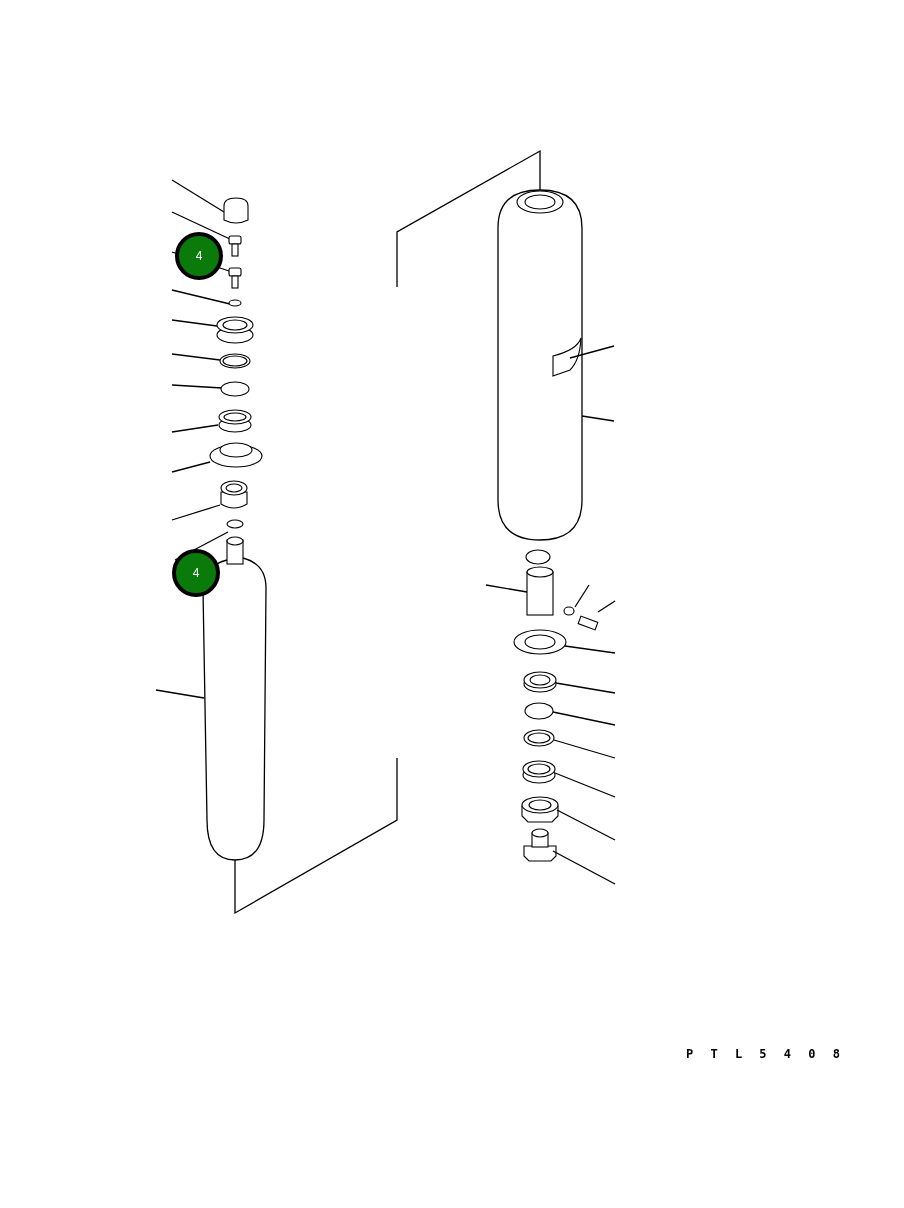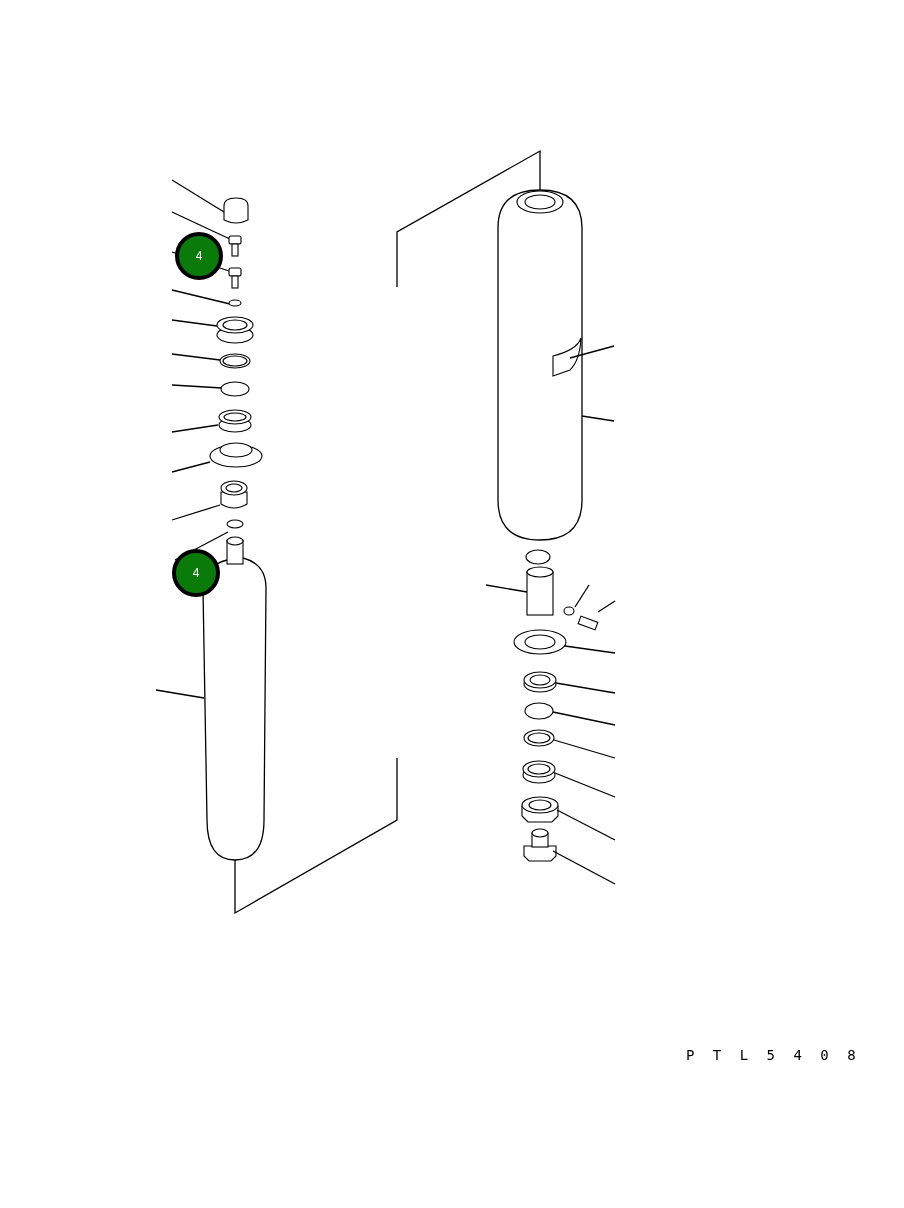--- a/index.html
+++ b/index.html
@@ -1,21 +1,21 @@
 <!DOCTYPE html>
 <html><head>
 <meta charset="utf-8">
 <style>
   html, body { margin: 0; padding: 0; background: #ffffff; }
   body { width: 904px; height: 1208px; position: relative; overflow: hidden; font-family: "Liberation Sans", sans-serif; }
   #diagram { position: absolute; left: 0; top: 0; width: 904px; height: 1208px; }
   .ln { stroke: #000; stroke-width: 1.3; fill: none; }
   .part { stroke: #000; stroke-width: 1.1; fill: #fff; }
   .badge { position: absolute; width: 40px; height: 40px; border-radius: 50%; background: #0a7a0a; border: 4px solid #000; color: #fff; font-size: 12px; display: flex; align-items: center; justify-content: center; box-sizing: content-box; }
-  .ref { position: absolute; left: 686px; top: 1047px; font-family: "DejaVu Sans Mono", monospace; font-size: 14px; letter-spacing: 5px; color: #000; }
+  .ref { position: absolute; left: 686px; top: 1047px; font-family: "DejaVu Sans Mono", monospace; font-size: 12px; letter-spacing: 5px; color: #000; font-weight: bold; }
 </style>
 </head>
 <body>
 
 <svg id="diagram" viewBox="0 0 904 1208" xmlns="http://www.w3.org/2000/svg">
 
   <g>
     <line class="ln" x1="172" y1="180" x2="224" y2="212"></line>
     <line class="ln" x1="172" y1="212" x2="232" y2="240"></line>
     <line class="ln" x1="172" y1="252" x2="232" y2="272"></line>

